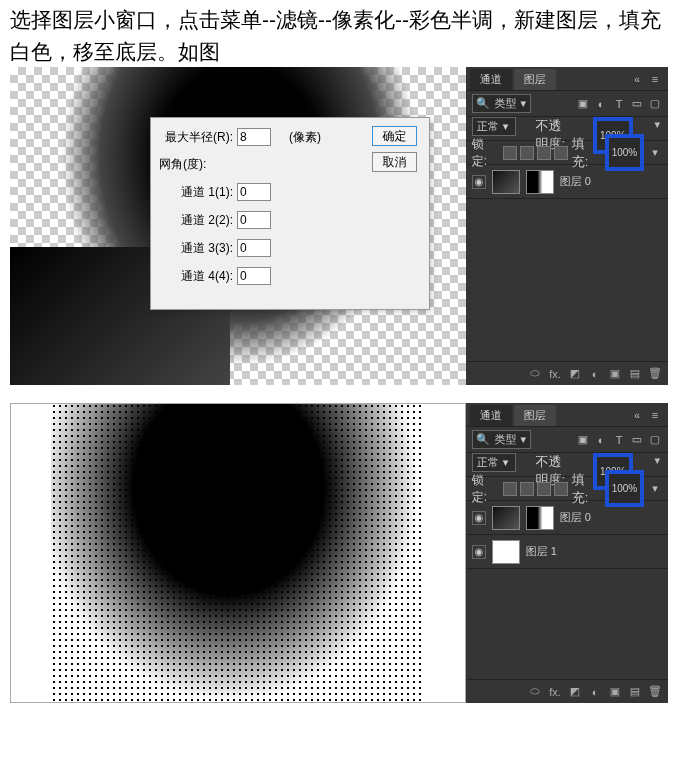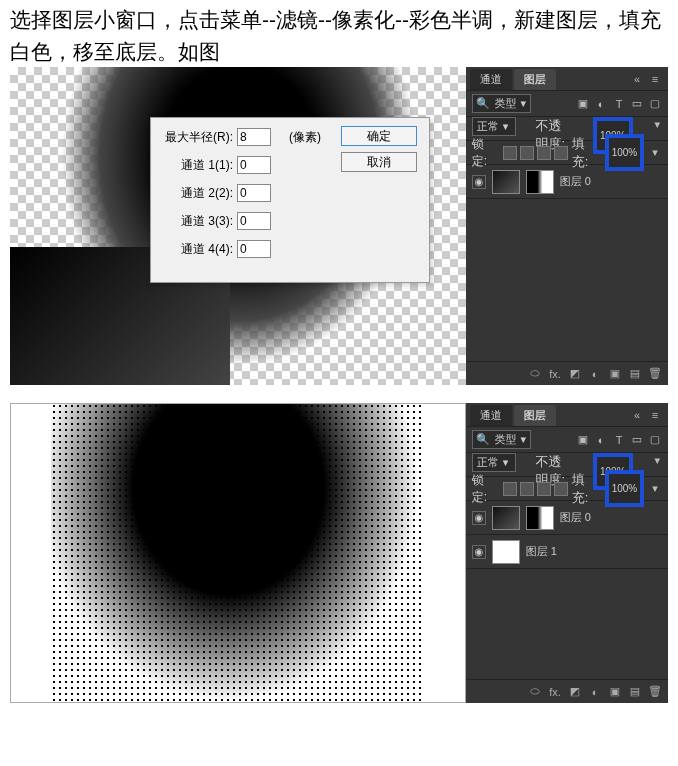--- a/index.html
+++ b/index.html
@@ -29,28 +29,28 @@
 .dlg-title { background: #1e90d6; color: #fff; font-size: 12px; height: 22px; display:flex;
   align-items:center; justify-content:center; position:relative; }
 .dlg-close { position:absolute; right:0; top:0; width:26px; height:22px; background:#d04030;
   color:#fff; display:flex; align-items:center; justify-content:center; font-size:12px; }
 .dlg-body { padding: 10px 8px 14px 8px; font-size: 12px; position:relative; }
 .dlg-row { display:flex; align-items:center; margin-bottom: 10px; }
 .dlg-label { width: 74px; text-align:right; margin-right:4px; }
 .dlg-input { width: 34px; height:18px; border:1px solid #888; font-size:12px; padding:0 2px; }
 .dlg-unit { margin-left: 18px; color: #000; }
 .dlg-buttons { position:absolute; right: 12px; top: 8px; display:flex; flex-direction:column; gap:6px; }
-.dlg-btn { width: 76px; height: 20px; font-size:12px; background:#f4f4f4; border:1px solid #888; }
+.dlg-btn { width: 45px; height: 20px; font-size:12px; background:#f4f4f4; border:1px solid #888; }
 .dlg-btn.primary { border:1px solid #3a8fd6; }
 
 
 .panels { flex:1; background:#353535; color:#ccc; font-size:12px; display:flex; flex-direction:column; }
 .panel-tabs { display:flex; height:24px; align-items:flex-end; border-bottom:1px solid #222; padding-left:4px; gap:2px; }
 .ptab { padding:3px 10px; background:#2a2a2a; border-top-left-radius:3px; border-top-right-radius:3px; font-size:11px; }
-.ptab.active { background:#454545;font-weight:bold; }
+.ptab.active { background:#454545; }
 .panel-menu { margin-left:auto; padding:4px 6px; display:flex; gap:4px; }
 .row-filter { display:flex; align-items:center; height:26px; padding:0 6px; gap:4px; border-bottom:1px solid #222; }
 .filter-select { background:#2a2a2a; border:1px solid #666; color:#ccc; font-size:11px; padding:1px 4px; display:flex; align-items:center; gap:4px; }
 .icongrp { display:flex; gap:4px; margin-left:auto; }
 .mini-icon { width:14px; height:14px; display:flex; align-items:center; justify-content:center; color:#bbb; font-size:11px; }
 .row-blend { display:flex; align-items:flex-start; height:24px; padding:0 6px; gap:20px; border-bottom:1px solid #222; }
 .opc-label { margin-left:auto; font-size:13px; }
 .pct { background:#2a2a2a; border:4px solid #1d4ed8; color:#ccc; font-size:10px; padding:9px 3px; }
 .row-lock { display:flex; align-items:center; height:24px; padding:0 6px; gap:4px; border-bottom:1px solid #222; }
 .lock-icons { display:flex; gap:3px; }
@@ -89,20 +89,23 @@
         <div class="dlg-buttons">
           <button class="dlg-btn primary">确定</button>
           <button class="dlg-btn">取消</button>
         </div>
         <div class="dlg-row">
           <span class="dlg-label">最大半径(R):</span>
           <input class="dlg-input" value="8" style="">
           <span class="dlg-unit">(像素)</span>
         </div>
         <div class="dlg-row">
+          <span class="dlg-label" style="text-align:left;width:auto">网角(度):</span>
+        </div>
+        <div class="dlg-row">
           <span class="dlg-label">通道 1(1):</span>
           <input class="dlg-input" value="0" style="">
         </div>
         <div class="dlg-row">
           <span class="dlg-label">通道 2(2):</span>
           <input class="dlg-input" value="0" style="">
         </div>
         <div class="dlg-row">
           <span class="dlg-label">通道 3(3):</span>
           <input class="dlg-input" value="0" style="">

